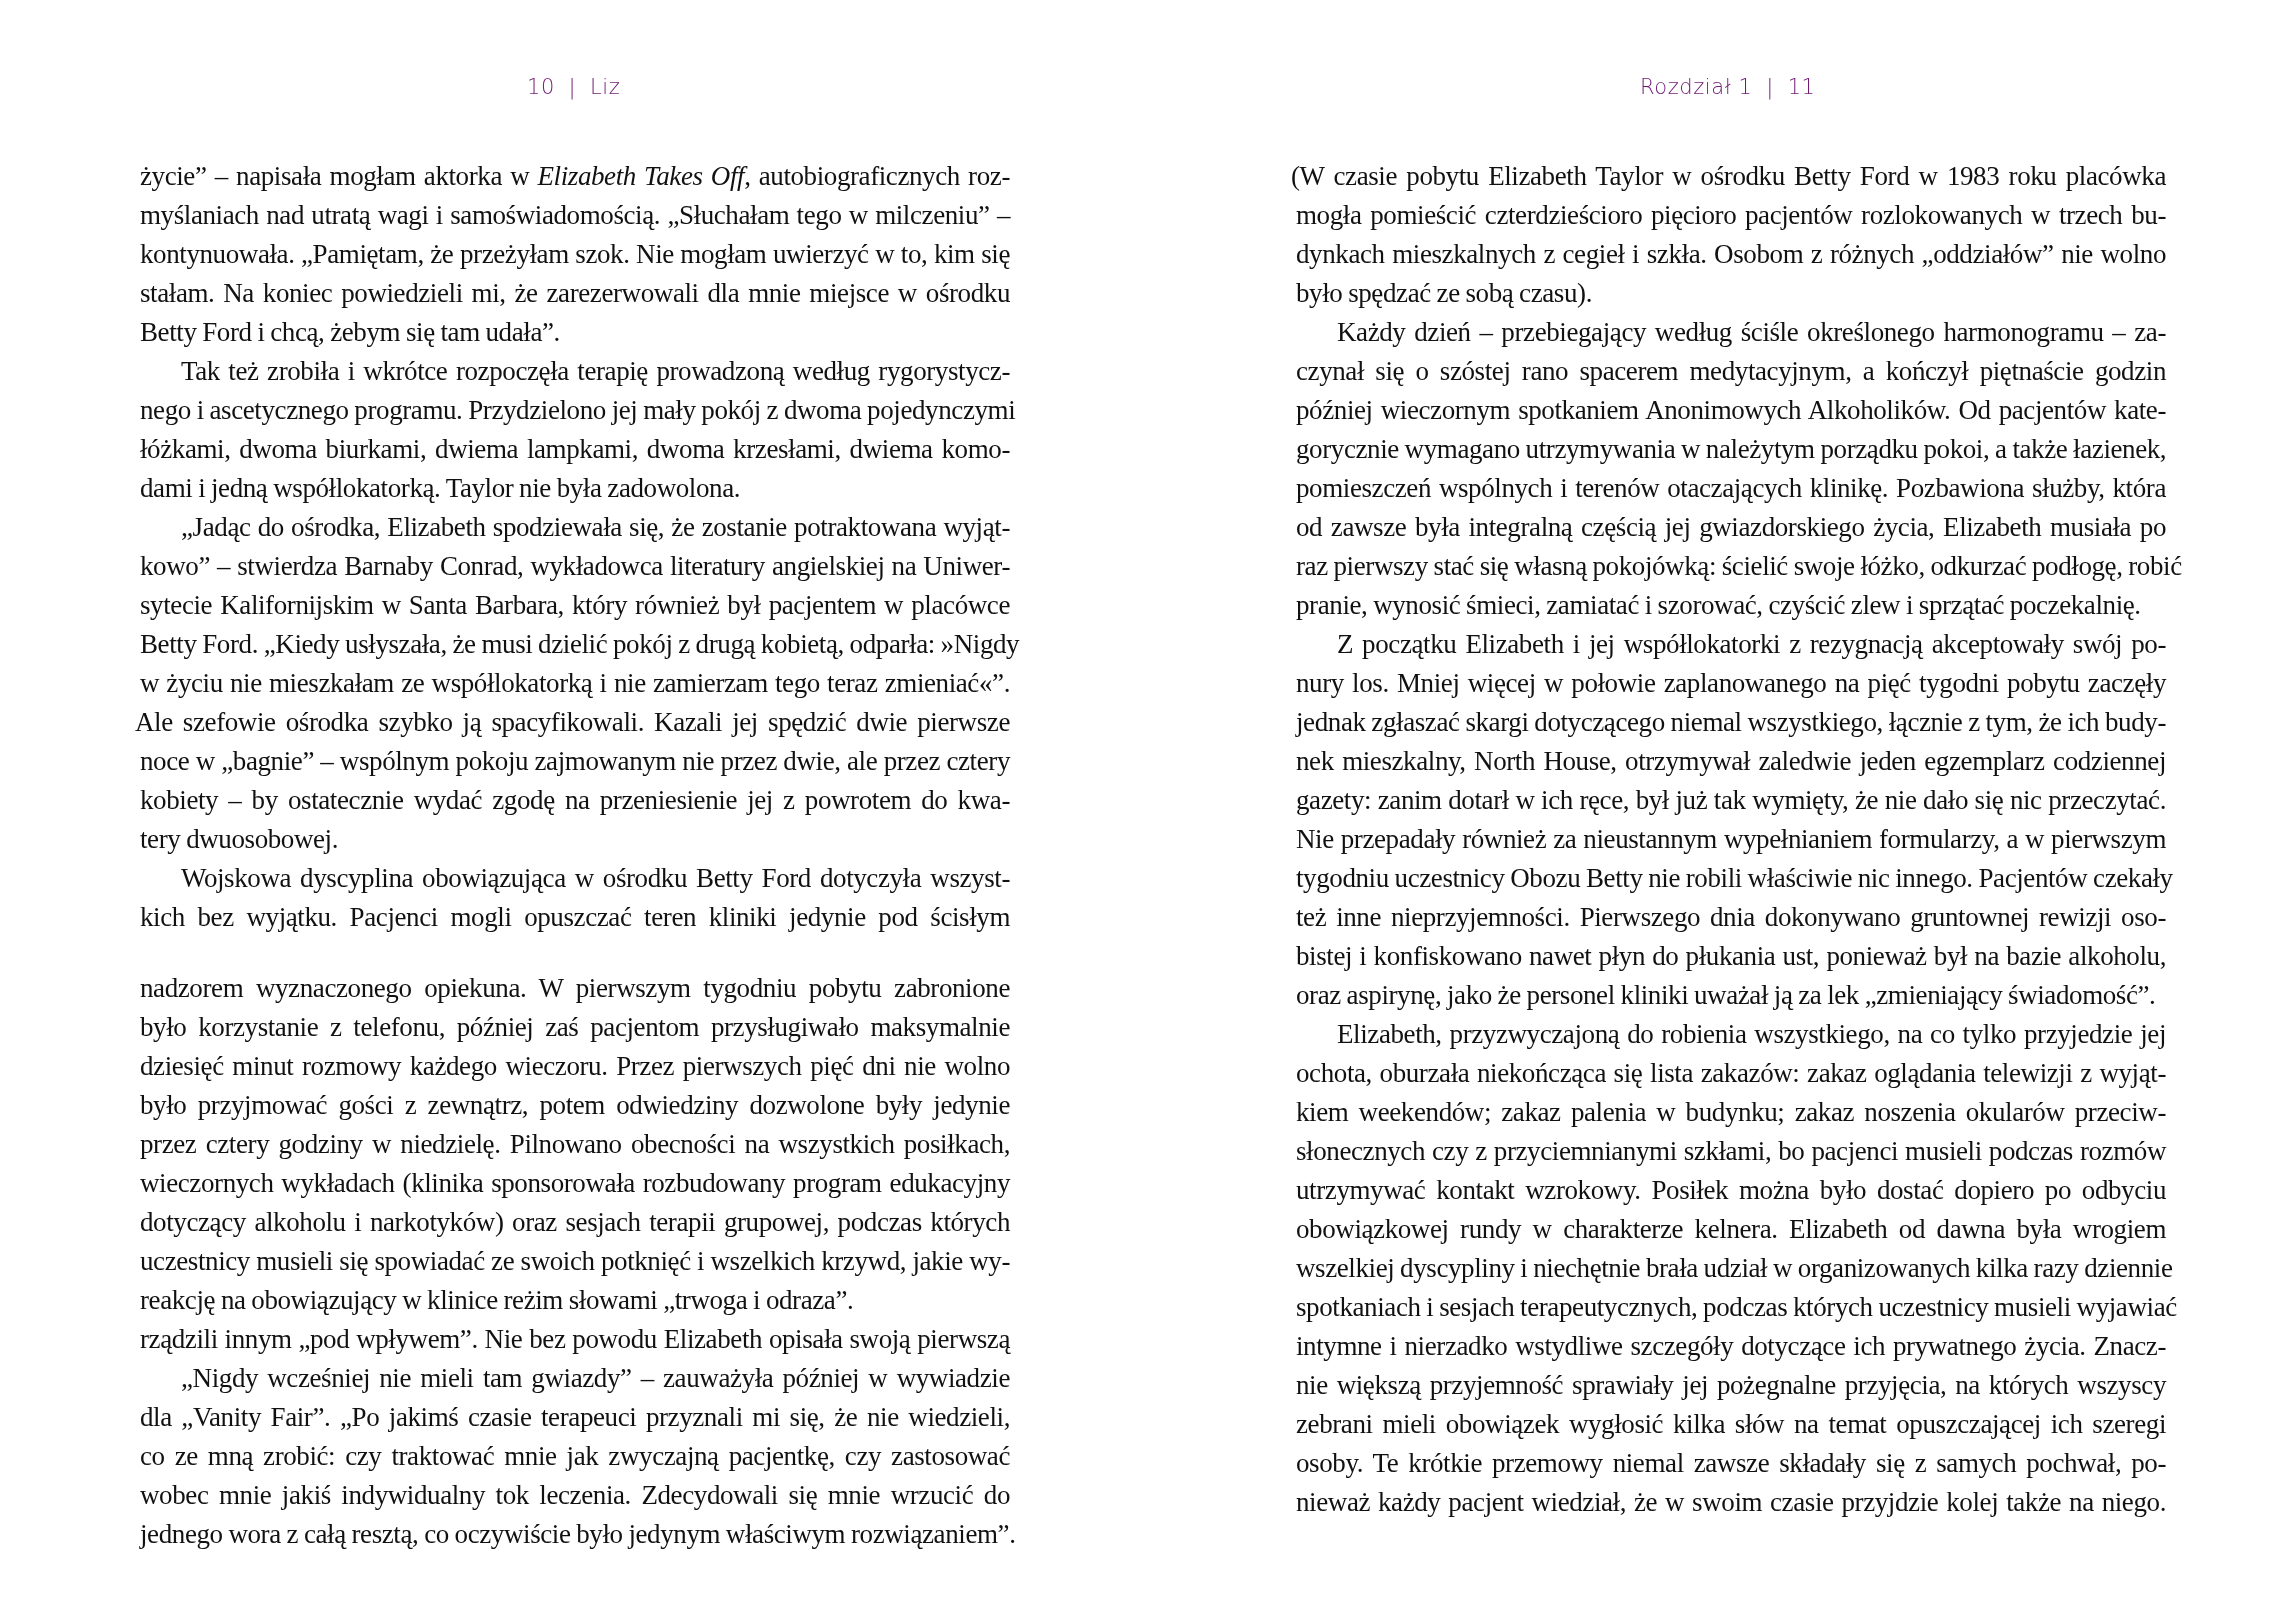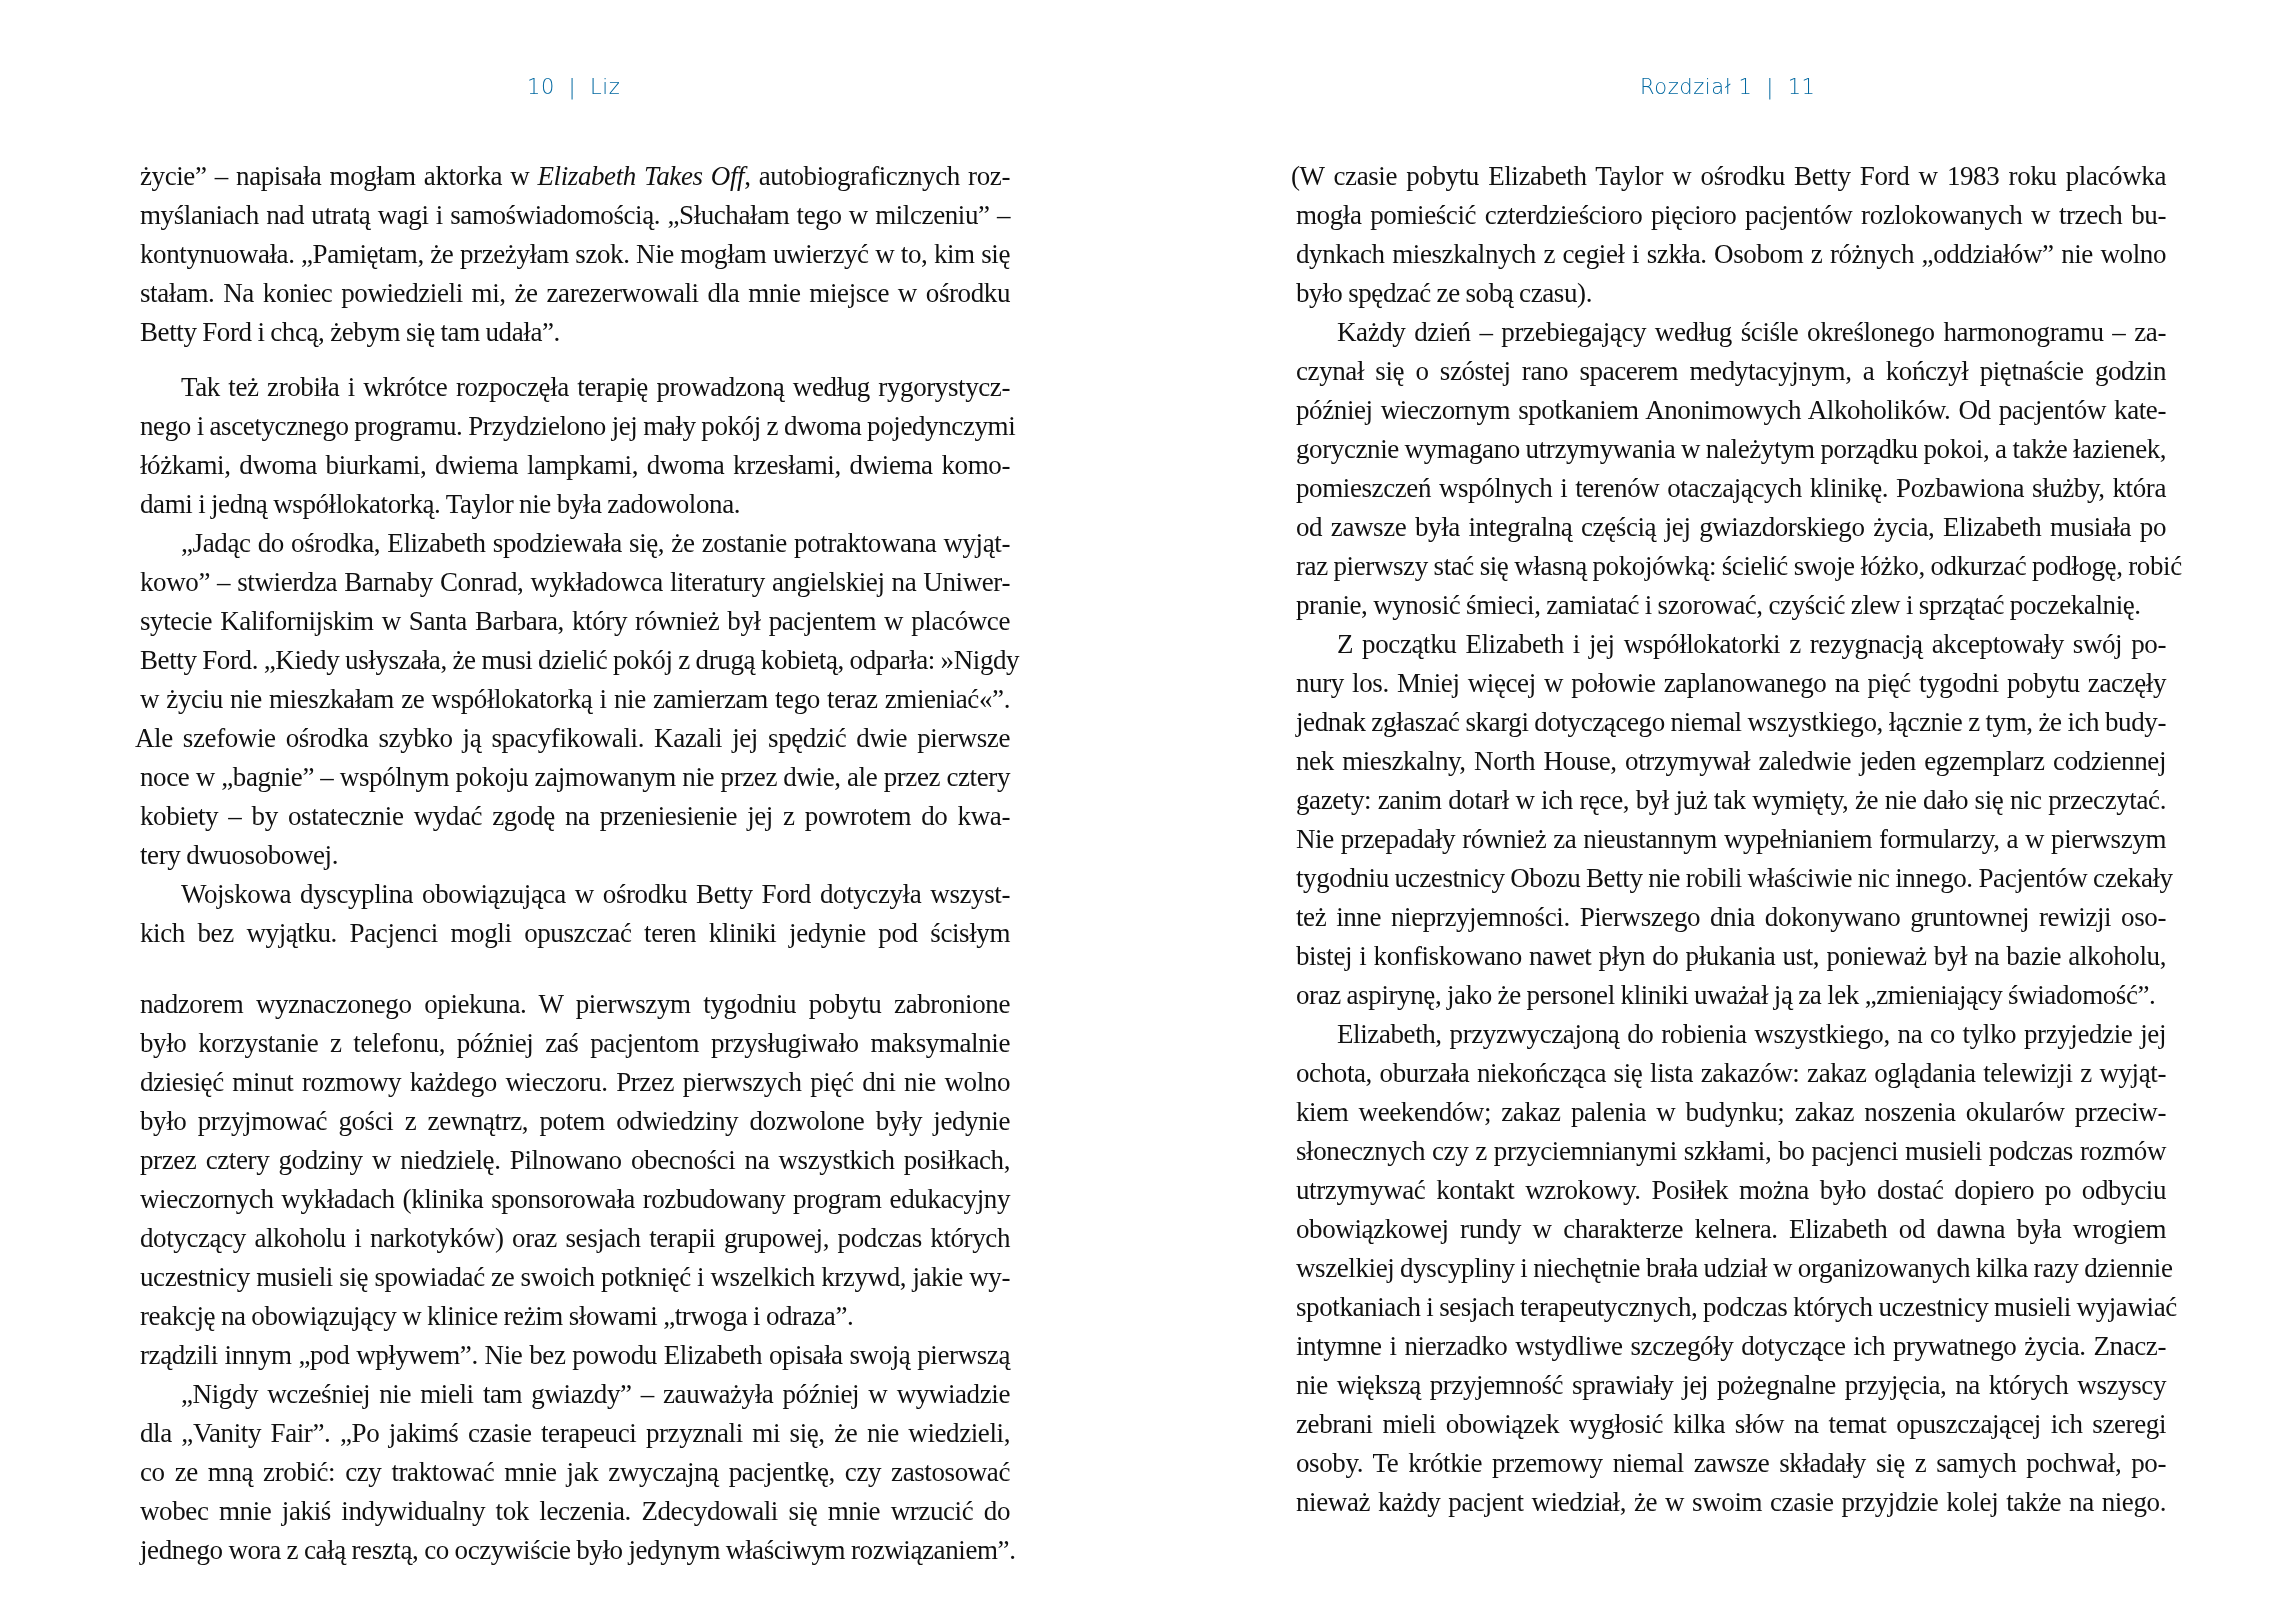--- a/index.html
+++ b/index.html
@@ -3,21 +3,21 @@
 <meta charset="utf-8">
 <style>
   html, body { margin: 0; padding: 0; background: #ffffff; }
   body { width: 2284px; height: 1621px; position: relative; overflow: hidden; color: #111111; }
   .page { position: absolute; top: 0; height: 1621px; }
   .page.left { left: 0; width: 1142px; }
   .page.right { left: 1142px; width: 1142px; }
   .running-head {
     position: absolute; top: 75px;
     font-family: "DejaVu Sans", sans-serif; font-weight: 300;
-    font-size: 21px; letter-spacing: 0.6px; color: #0369a1; white-space: pre;
+    font-size: 21px; letter-spacing: 0.6px; color: #701a75; white-space: pre;
   }
   .page.left .running-head { left: 527px; }
   .page.right .running-head { left: 498px; }
   .running-head .sep { display: inline-block; margin: 0 13.7px; }
   .text-block {
     position: absolute; top: 157px;
     font-family: "Liberation Serif", serif; font-size: 27px; line-height: 39px;
     letter-spacing: -0.4px; word-spacing: -0.6px;
   }
   .page.left .text-block { left: 140px; width: 870px; }
@@ -35,21 +35,21 @@
 <body>
 
 <div class="page left">
   <div class="running-head"><span>10</span><span class="sep">|</span><span>Liz</span></div>
   <div class="text-block" id="left-text">
       <span class="line" style="height: 39px; line-height: 39px;"><span>życie” – napisała mogłam aktorka w </span><em>Elizabeth Takes Off</em><span>, autobiograficznych roz-</span></span>
       <span class="line" style="height: 39px; line-height: 39px;">myślaniach nad utratą wagi i samoświadomością. „Słuchałam tego w milczeniu” –</span>
       <span class="line" style="height: 39px; line-height: 39px;">kontynuowała. „Pamiętam, że przeżyłam szok. Nie mogłam uwierzyć w to, kim się</span>
       <span class="line" style="height: 39px; line-height: 39px;">stałam. Na koniec powiedzieli mi, że zarezerwowali dla mnie miejsce w ośrodku</span>
       <span class="line last" style="height: 39px; line-height: 39px;">Betty Ford i chcą, żebym się tam udała”.</span>
-      <span class="line indent" style="height: 39px; line-height: 39px; margin-top: 16px;">Tak też zrobiła i wkrótce rozpoczęła terapię prowadzoną według rygorystycz-</span>
+      <span class="line indent" style="height: 39px; line-height: 39px;">Tak też zrobiła i wkrótce rozpoczęła terapię prowadzoną według rygorystycz-</span>
       <span class="line" style="height: 39px; line-height: 39px;">nego i ascetycznego programu. Przydzielono jej mały pokój z dwoma pojedynczymi</span>
       <span class="line" style="height: 39px; line-height: 39px;">łóżkami, dwoma biurkami, dwiema lampkami, dwoma krzesłami, dwiema komo-</span>
       <span class="line last" style="height: 39px; line-height: 39px;">dami i jedną współlokatorką. Taylor nie była zadowolona.</span>
       <span class="line indent" style="height: 39px; line-height: 39px;">„Jadąc do ośrodka, Elizabeth spodziewała się, że zostanie potraktowana wyjąt-</span>
       <span class="line" style="height: 39px; line-height: 39px;">kowo” – stwierdza Barnaby Conrad, wykładowca literatury angielskiej na Uniwer-</span>
       <span class="line" style="height: 39px; line-height: 39px;">sytecie Kalifornijskim w Santa Barbara, który również był pacjentem w placówce</span>
       <span class="line" style="height: 39px; line-height: 39px;">Betty Ford. „Kiedy usłyszała, że musi dzielić pokój z drugą kobietą, odparła: »Nigdy</span>
       <span class="line" style="height: 39px; line-height: 39px;">w życiu nie mieszkałam ze współlokatorką i nie zamierzam tego teraz zmieniać«”.</span>
       <span class="line outdent" style="height: 39px; line-height: 39px;">Ale szefowie ośrodka szybko ją spacyfikowali. Kazali jej spędzić dwie pierwsze</span>
       <span class="line" style="height: 39px; line-height: 39px;">noce w „bagnie” – wspólnym pokoju zajmowanym nie przez dwie, ale przez cztery</span>

